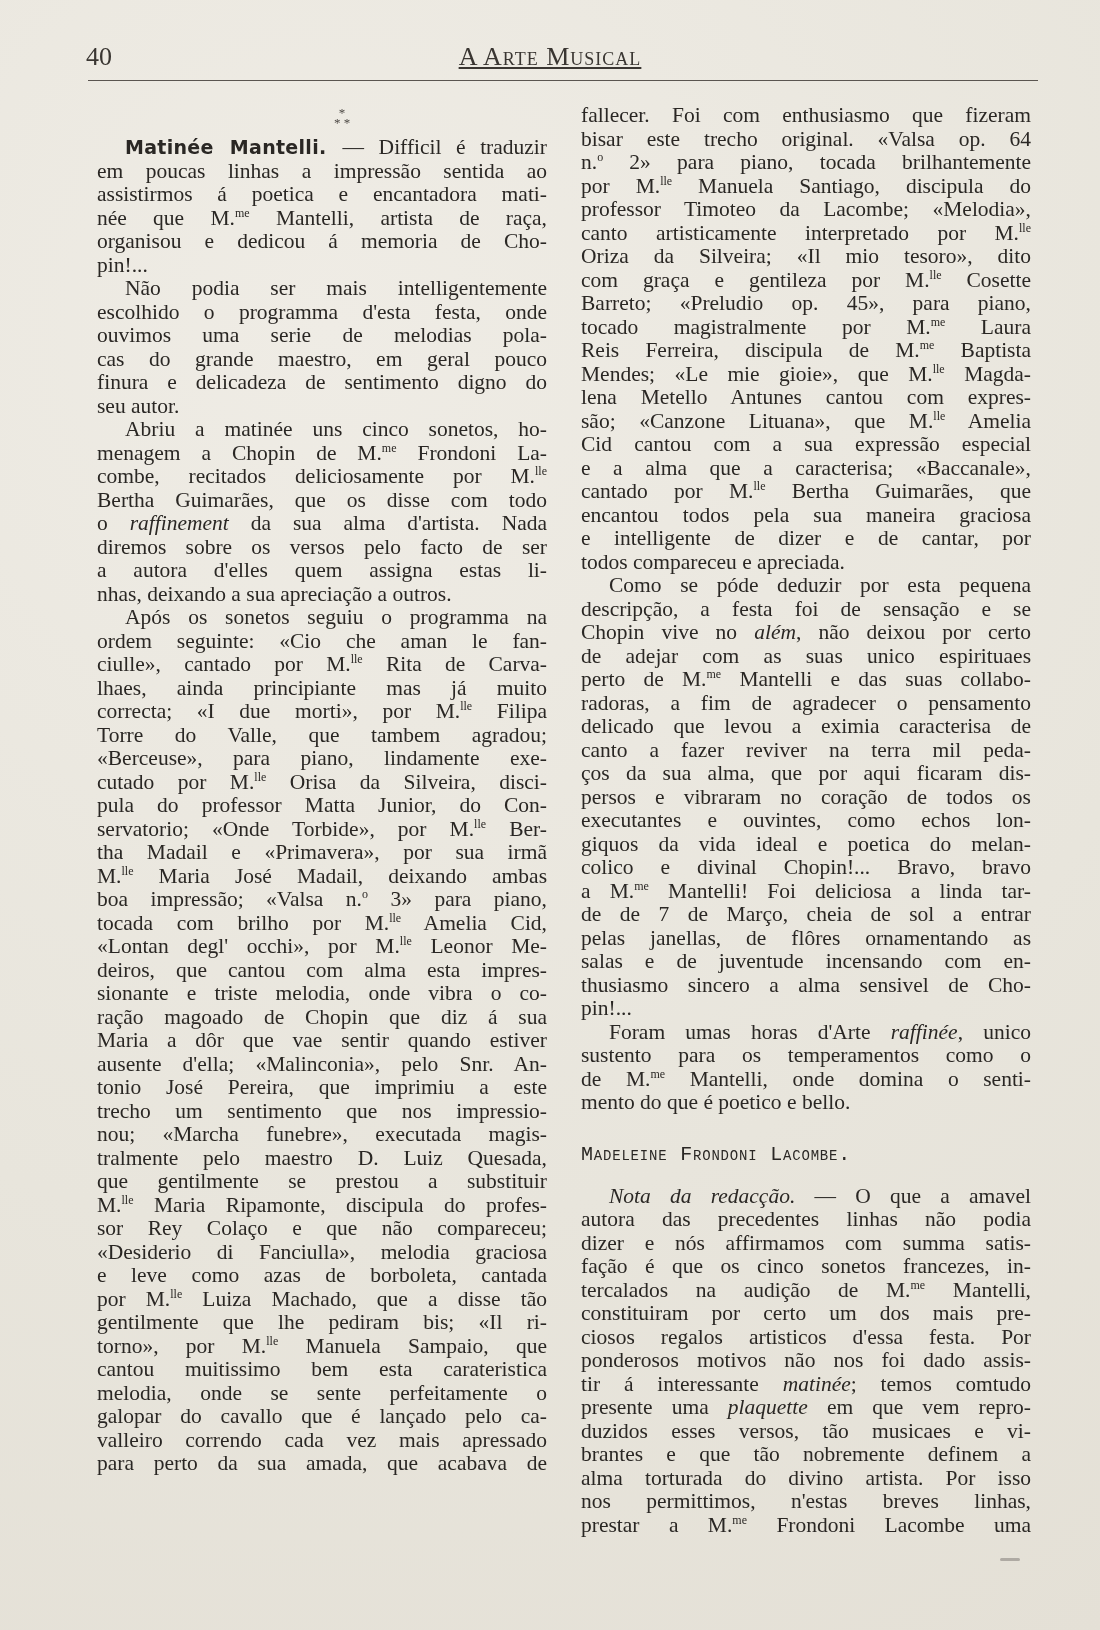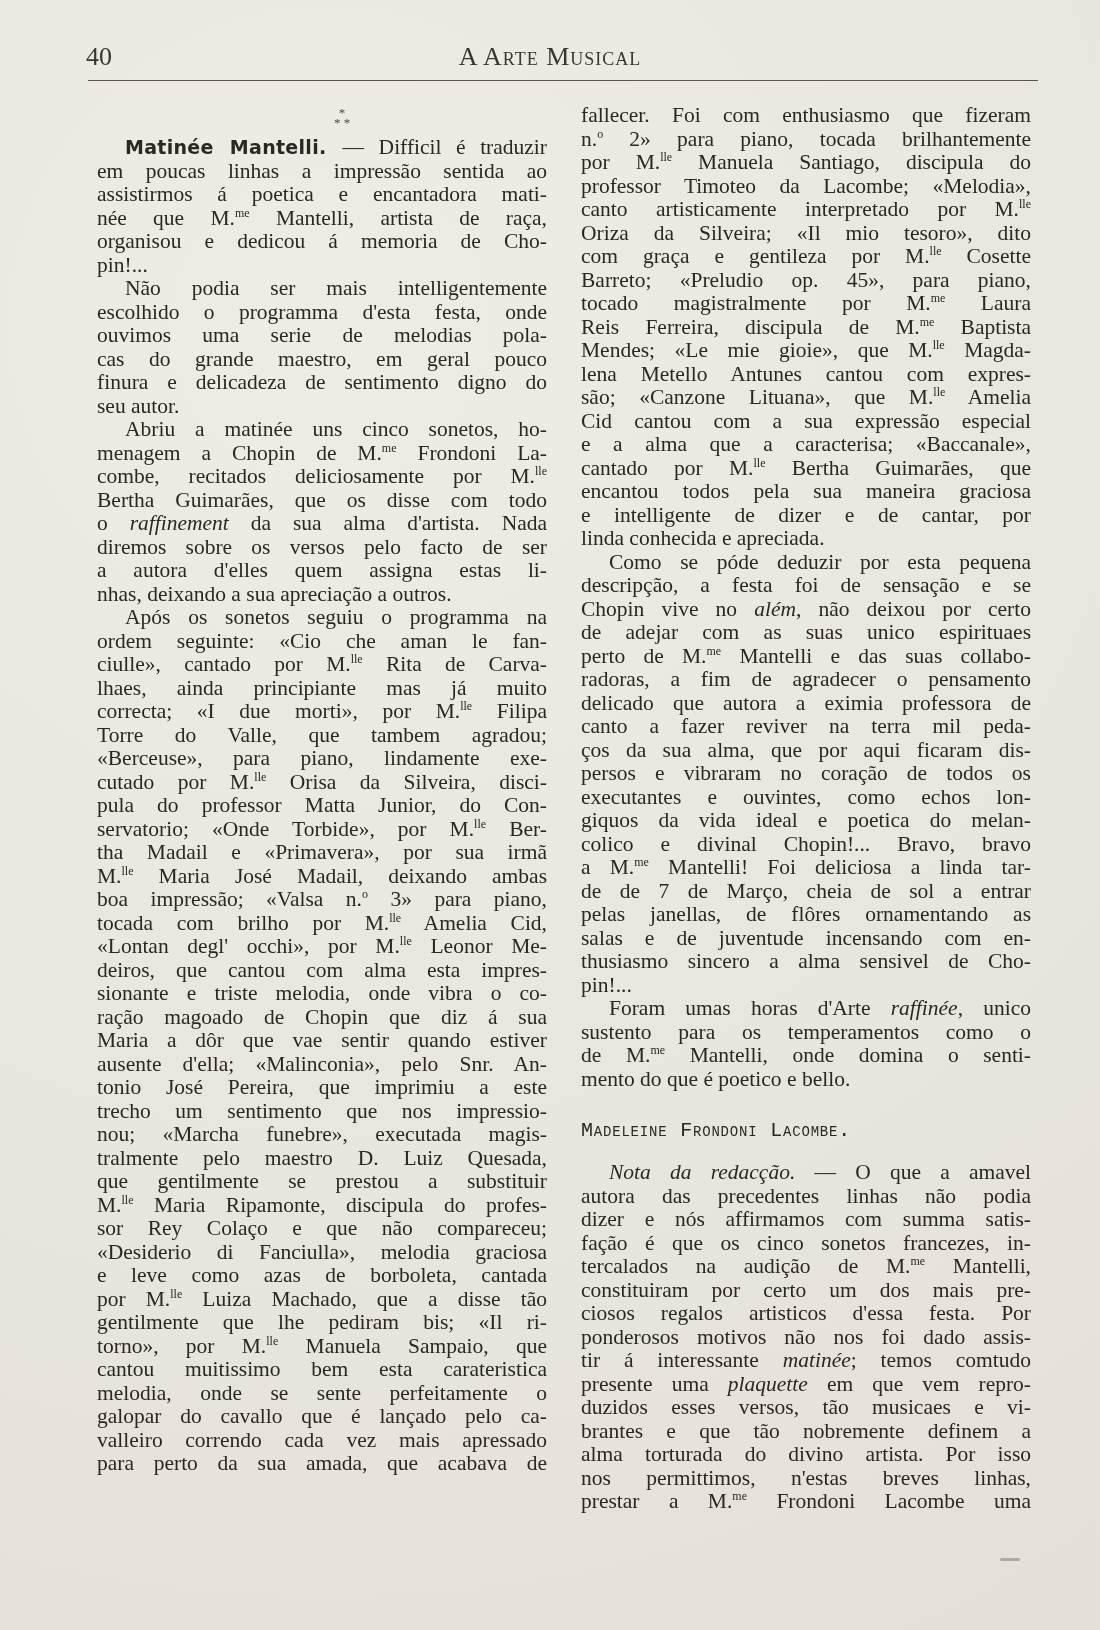--- a/index.html
+++ b/index.html
@@ -13,21 +13,21 @@
   }
   .page { position: absolute; left: 0; top: 0; width: 1100px; height: 1331px; }
   .page-number {
     position: absolute; left: 86px; top: 42px;
     font-family: "Liberation Serif", serif; font-size: 26px; color: #3a3632;
   }
   .running-head {
     position: absolute; left: 0; right: 0; top: 42px; text-align: center;
     font-family: "Liberation Serif", serif; font-size: 26px; letter-spacing: 1px; color: #3a3632;
   }
-  .running-head .sc { font-variant: small-caps; }
+  .running-head .sc { font-variant: small-caps; text-decoration: underline; }
   .head-rule {
     position: absolute; left: 88px; top: 80px; width: 950px; height: 0;
     border-top: 1.5px solid #5a5550;
   }
   .col {
     position: absolute; top: 104px; width: 450px;
     font-family: "Liberation Serif", serif; font-size: 21.5px; line-height: 23.5px;
   }
   .col.left { left: 97px; }
   .col.right { left: 581px; }
@@ -123,45 +123,46 @@
         <span class="line">melodia, onde se sente perfeitamente o</span>
         <span class="line">galopar do cavallo que é lançado pelo ca-</span>
         <span class="line">valleiro correndo cada vez mais apressado</span>
         <span class="line">para perto da sua amada, que acabava de</span>
       </div>
   </div>
 
   <div class="col right">
     <div id="right-lines">
         <span class="line">fallecer. Foi com enthusiasmo que fizeram</span>
+        <span class="line">bisar este trecho original. «Valsa op. 64</span>
         <span class="line">n.<sup>o</sup> 2» para piano, tocada brilhantemente</span>
         <span class="line">por M.<sup>lle</sup> Manuela Santiago, discipula do</span>
         <span class="line">professor Timoteo da Lacombe; «Melodia»,</span>
         <span class="line">canto artisticamente interpretado por M.<sup>lle</sup></span>
         <span class="line">Oriza da Silveira; «Il mio tesoro», dito</span>
         <span class="line">com graça e gentileza por M.<sup>lle</sup> Cosette</span>
         <span class="line">Barreto; «Preludio op. 45», para piano,</span>
         <span class="line">tocado magistralmente por M.<sup>me</sup> Laura</span>
         <span class="line">Reis Ferreira, discipula de M.<sup>me</sup> Baptista</span>
         <span class="line">Mendes; «Le mie gioie», que M.<sup>lle</sup> Magda-</span>
         <span class="line">lena Metello Antunes cantou com expres-</span>
         <span class="line">são; «Canzone Lituana», que M.<sup>lle</sup> Amelia</span>
         <span class="line">Cid cantou com a sua expressão especial</span>
         <span class="line">e a alma que a caracterisa; «Baccanale»,</span>
         <span class="line">cantado por M.<sup>lle</sup> Bertha Guimarães, que</span>
         <span class="line">encantou todos pela sua maneira graciosa</span>
         <span class="line">e intelligente de dizer e de cantar, por</span>
-        <span class="line last">linda conhecida e apreciada.</span>
+        <span class="line last">todos compareceu e apreciada.</span>
         <span class="line indent">Como se póde deduzir por esta pequena</span>
         <span class="line">descripção, a festa foi de sensação e se</span>
         <span class="line">Chopin vive no <i>além</i>, não deixou por certo</span>
         <span class="line">de adejar com as suas unico espirituaes</span>
         <span class="line">perto de M.<sup>me</sup> Mantelli e das suas collabo-</span>
         <span class="line">radoras, a fim de agradecer o pensamento</span>
-        <span class="line">delicado que autora a eximia professora de</span>
+        <span class="line">delicado que levou a eximia caracterisa de</span>
         <span class="line">canto a fazer reviver na terra mil peda-</span>
         <span class="line">ços da sua alma, que por aqui ficaram dis-</span>
         <span class="line">persos e vibraram no coração de todos os</span>
         <span class="line">executantes e ouvintes, como echos lon-</span>
         <span class="line">giquos da vida ideal e poetica do melan-</span>
         <span class="line">colico e divinal Chopin!... Bravo, bravo</span>
         <span class="line">a M.<sup>me</sup> Mantelli! Foi deliciosa a linda tar-</span>
         <span class="line">de de 7 de Março, cheia de sol a entrar</span>
         <span class="line">pelas janellas, de flôres ornamentando as</span>
         <span class="line">salas e de juventude incensando com en-</span>

